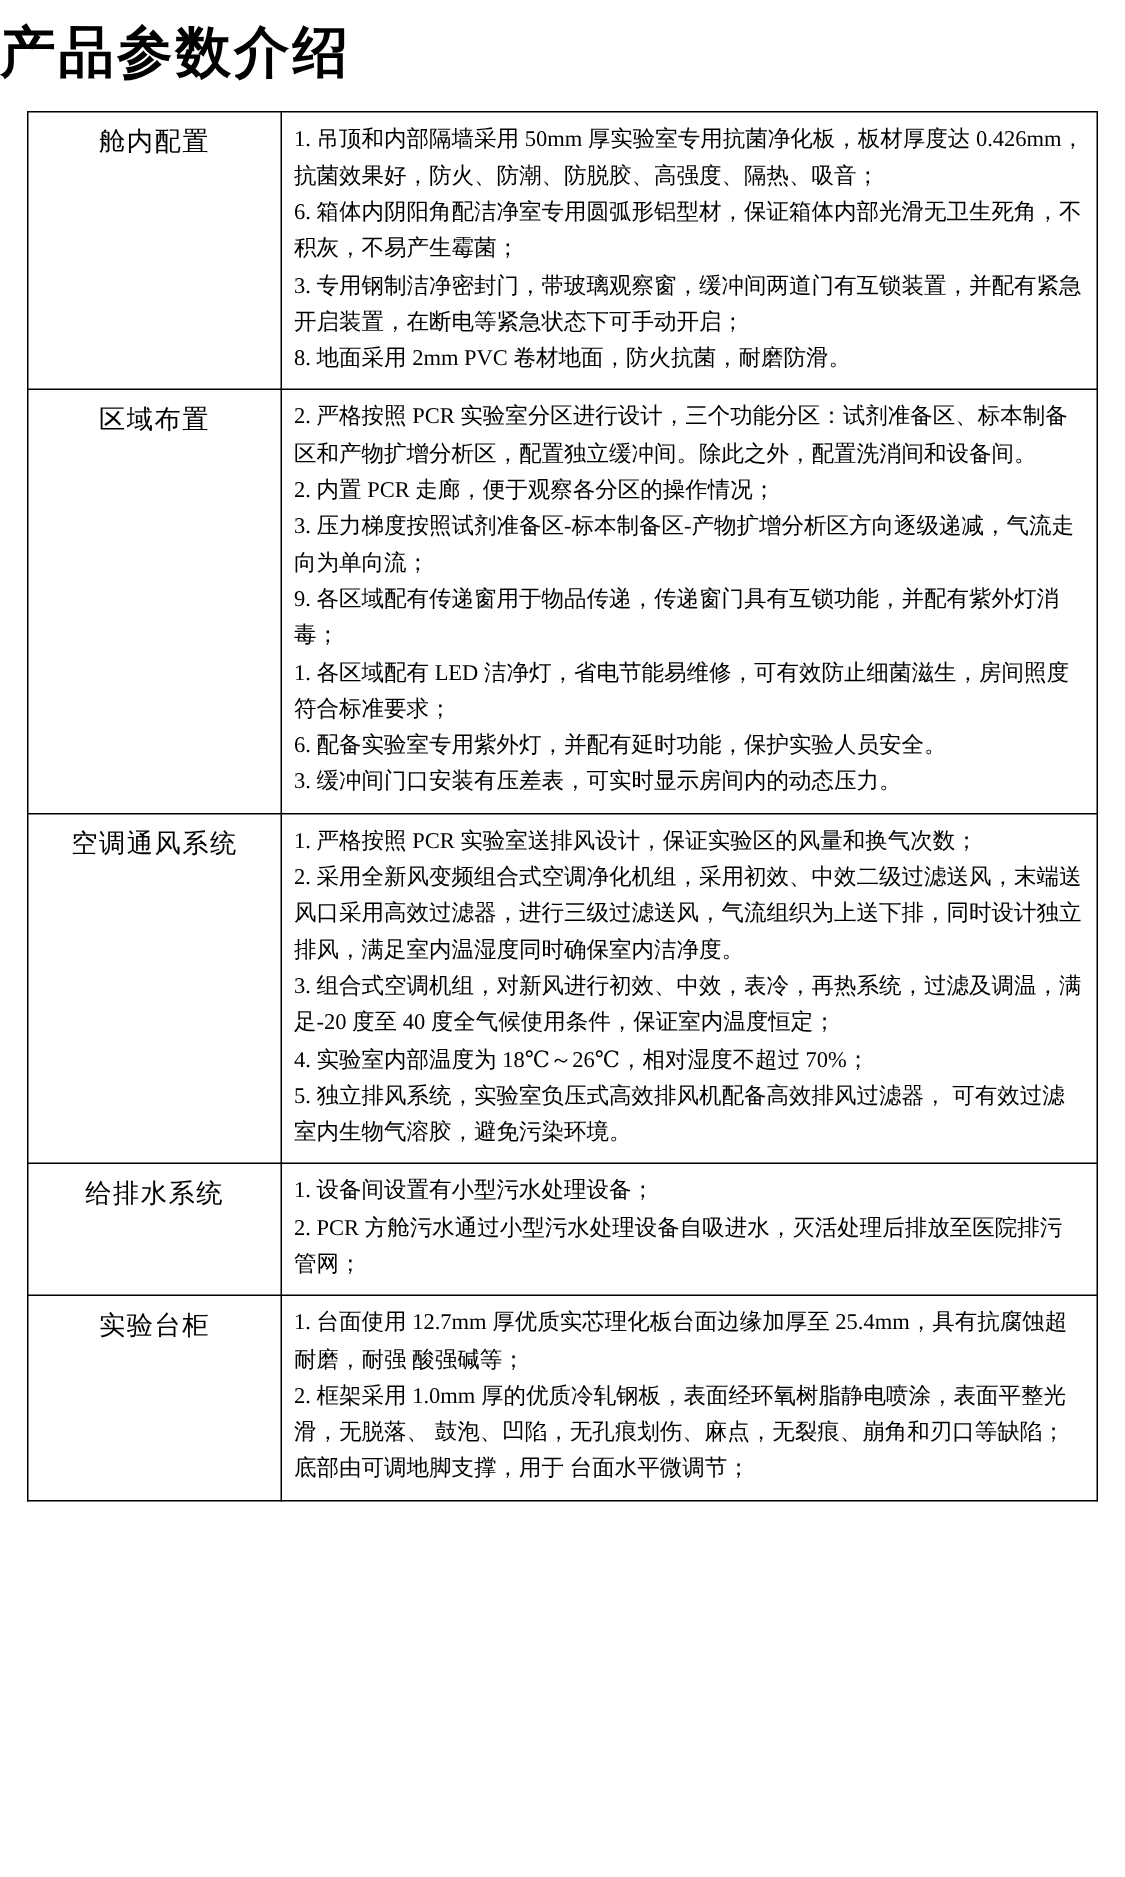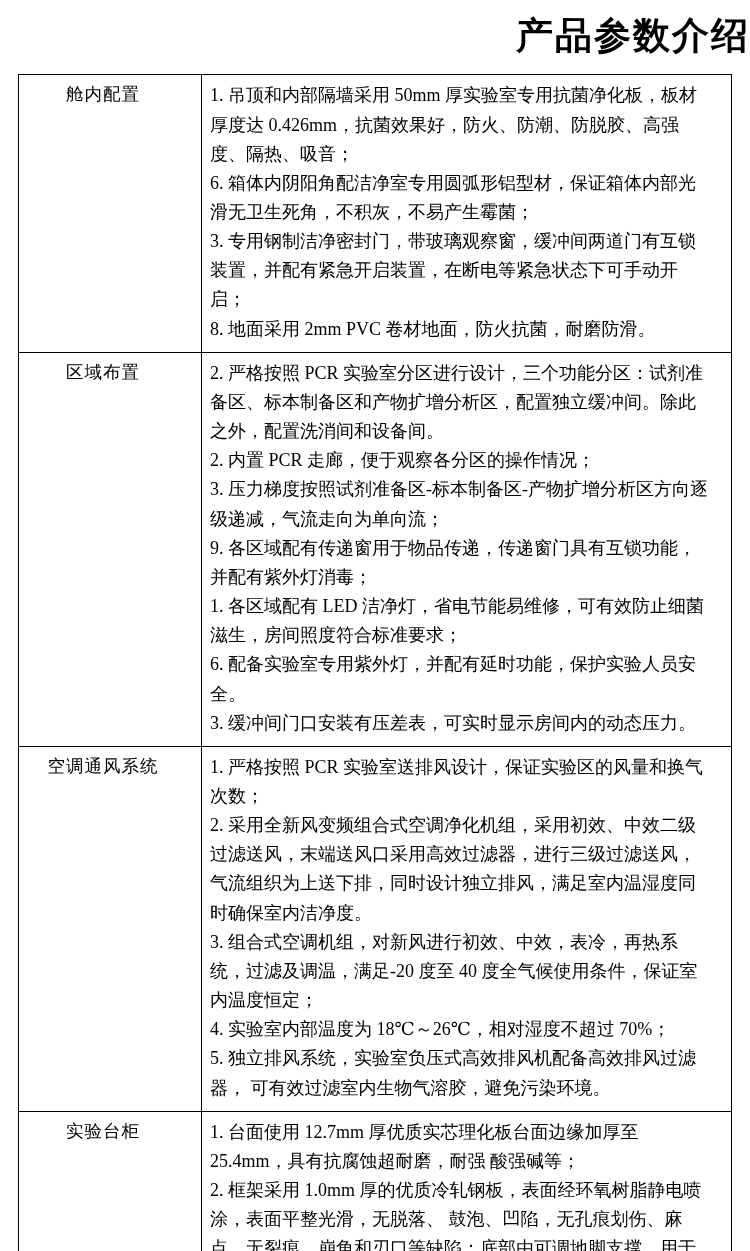--- a/index.html
+++ b/index.html
@@ -12,50 +12,50 @@
     min-height: 1251px;
     font-family: "Liberation Serif", "DejaVu Serif", serif;
     color: #000000;
   }
   .page {
     width: 750px;
     box-sizing: border-box;
     padding: 0;
   }
   .doc-title {
-    text-align: right;
+    text-align: left;
     font-family: "Liberation Serif", "DejaVu Serif", serif;
     font-weight: bold;
     font-size: 37px;
     letter-spacing: 2px;
     padding: 14px 0 16px 0;
     margin: 0;
     line-height: 1.2;
   }
   table.spec-table {
     border-collapse: collapse;
     width: 714px;
     margin: 0 auto;
     table-layout: fixed;
   }
   table.spec-table td {
     border: 1px solid #000000;
     vertical-align: top;
-    padding: 6px 22px 8px 8px;
+    padding: 6px 8px 8px 8px;
   }
   td.cat-cell {
     width: 152px;
     text-align: center;
     font-size: 17.5px;
     line-height: 1.55;
     padding-top: 9px;
     letter-spacing: 1px;
   }
   td.detail-cell {
-    font-size: 18px;
+    font-size: 15px;
     line-height: 1.62;
   }
   .item {
     margin: 0;
     padding: 0;
     text-indent: 0;
   }
   .item + .item {
     margin-top: 0px;
   }
@@ -94,20 +94,27 @@
         <td class="cat-cell">空调通风系统</td>
         <td class="detail-cell">
           <div class="item">1. 严格按照 PCR 实验室送排风设计，保证实验区的风量和换气次数；</div>
           <div class="item">2. 采用全新风变频组合式空调净化机组，采用初效、中效二级过滤送风，末端送风口采用高效过滤器，进行三级过滤送风，气流组织为上送下排，同时设计独立排风，满足室内温湿度同时确保室内洁净度。</div>
           <div class="item">3. 组合式空调机组，对新风进行初效、中效，表冷，再热系统，过滤及调温，满足-20 度至 40 度全气候使用条件，保证室内温度恒定；</div>
           <div class="item">4. 实验室内部温度为 18℃～26℃，相对湿度不超过 70%；</div>
           <div class="item">5. 独立排风系统，实验室负压式高效排风机配备高效排风过滤器， 可有效过滤室内生物气溶胶，避免污染环境。</div>
         </td>
       </tr>
       <tr>
+        <td class="cat-cell">给排水系统</td>
+        <td class="detail-cell">
+          <div class="item">1. 设备间设置有小型污水处理设备；</div>
+          <div class="item">2. PCR 方舱污水通过小型污水处理设备自吸进水，灭活处理后排放至医院排污管网；</div>
+        </td>
+      </tr>
+      <tr>
         <td class="cat-cell">实验台柜</td>
         <td class="detail-cell">
           <div class="item">1. 台面使用 12.7mm 厚优质实芯理化板台面边缘加厚至 25.4mm，具有抗腐蚀超耐磨，耐强 酸强碱等；</div>
           <div class="item">2. 框架采用 1.0mm 厚的优质冷轧钢板，表面经环氧树脂静电喷涂，表面平整光滑，无脱落、 鼓泡、凹陷，无孔痕划伤、麻点，无裂痕、崩角和刃口等缺陷；底部由可调地脚支撑，用于 台面水平微调节；</div>
         </td>
       </tr>
     </tbody>
   </table>
 
 </div>

